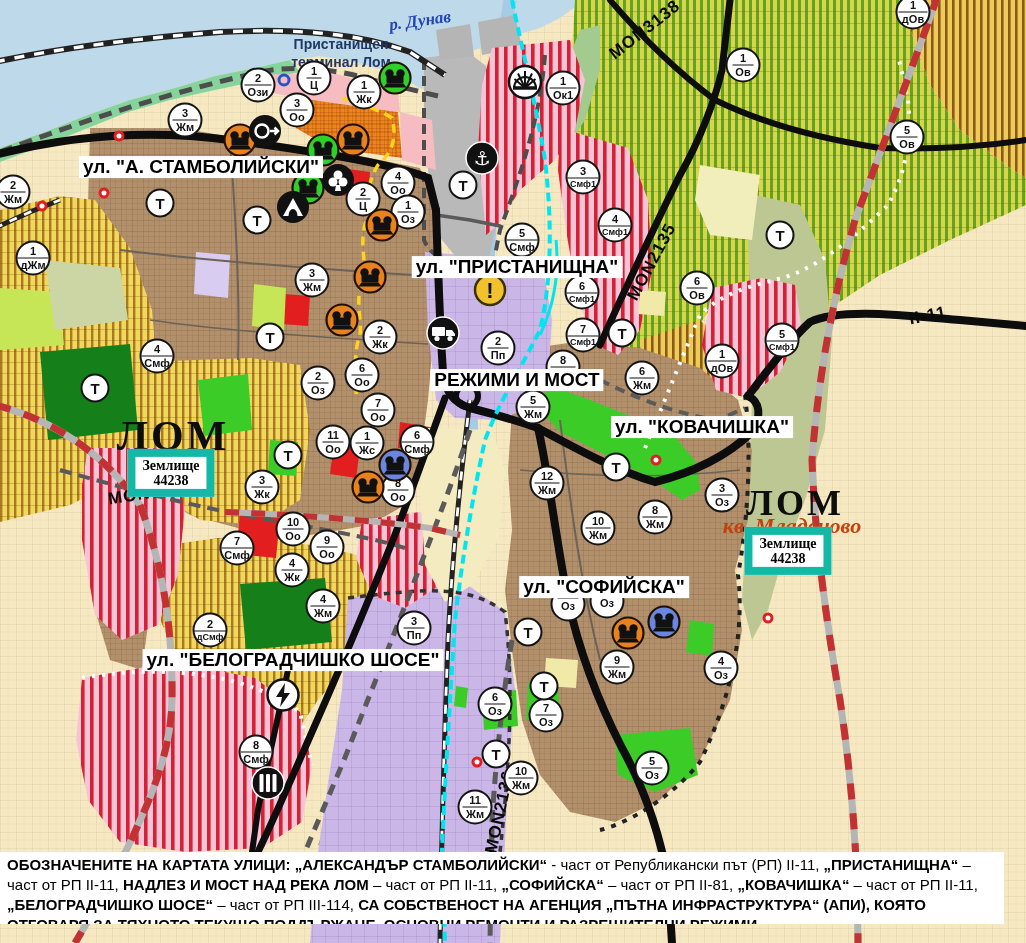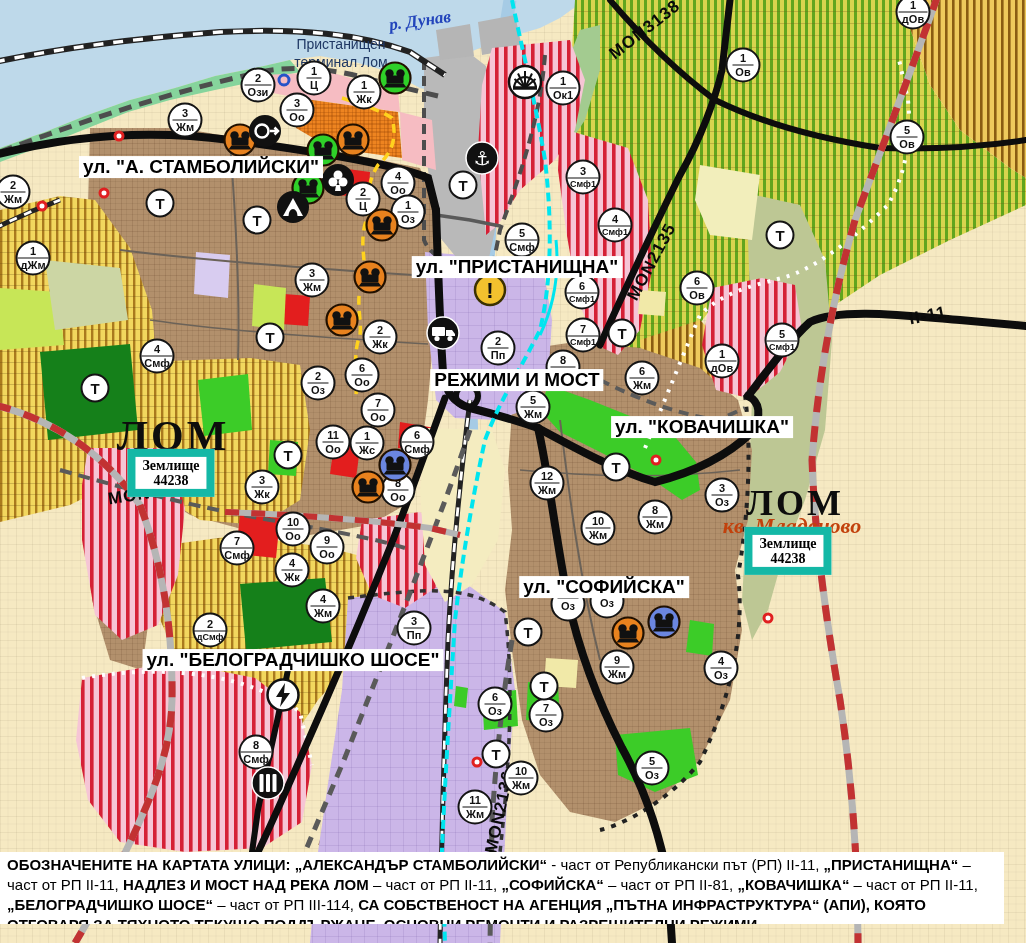--- a/index.html
+++ b/index.html
@@ -26,21 +26,21 @@
   .road-label{position:absolute;transform:translate(-50%,-50%);color:#0a0a0a;font-weight:bold;
       font-size:17px;white-space:nowrap;z-index:2;letter-spacing:1px;}
   .lom{position:absolute;transform:translate(-50%,-50%);font-family:"Liberation Serif",serif;
       font-weight:bold;color:#0d0d0d;letter-spacing:3px;z-index:2;}
   .kv{position:absolute;transform:translate(-50%,-50%);font-family:"Liberation Serif",serif;
       font-weight:bold;font-style:italic;font-size:22px;color:#c2410c;z-index:2;white-space:nowrap;text-align:right;}
   .river-label{position:absolute;transform:translate(-50%,-50%) rotate(-8deg);
       font-family:"Liberation Serif",serif;font-weight:bold;font-style:italic;font-size:17px;
       color:#2244bb;z-index:2;white-space:nowrap;}
   .terminal-label{position:absolute;transform:translate(-50%,-50%);text-align:center;
-      font-weight:normal;font-size:14px;line-height:1.25;color:#1f3864;z-index:2;white-space:nowrap;}
+      font-weight:bold;font-size:14px;line-height:1.25;color:#1f3864;z-index:2;white-space:nowrap;}
   .land-box{position:absolute;transform:translate(-50%,-50%);background:#fff;border:8px solid #14b8a6;
       font-family:"Liberation Serif",serif;font-weight:bold;font-size:14px;line-height:1.08;
       text-align:center;padding:1px 7px;z-index:3;white-space:nowrap;}
   #footer{position:absolute;left:0;top:852px;width:1004px;height:72px;background:#fff;
       box-sizing:border-box;padding:3px 7px;font-size:15px;line-height:1.33;color:#000;
       z-index:6;overflow:hidden;text-align:left;}
 </style>
 </head>
 <body>
 

